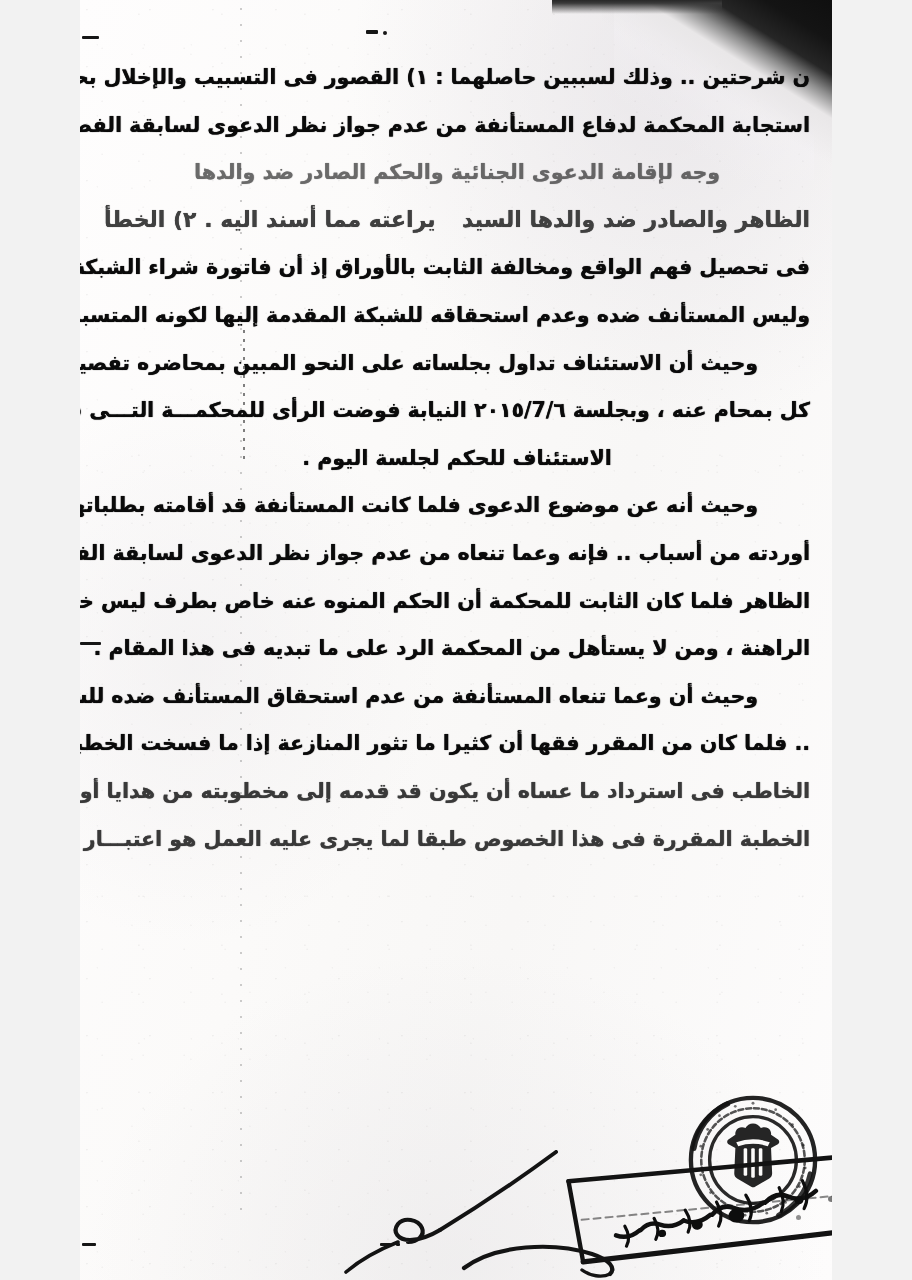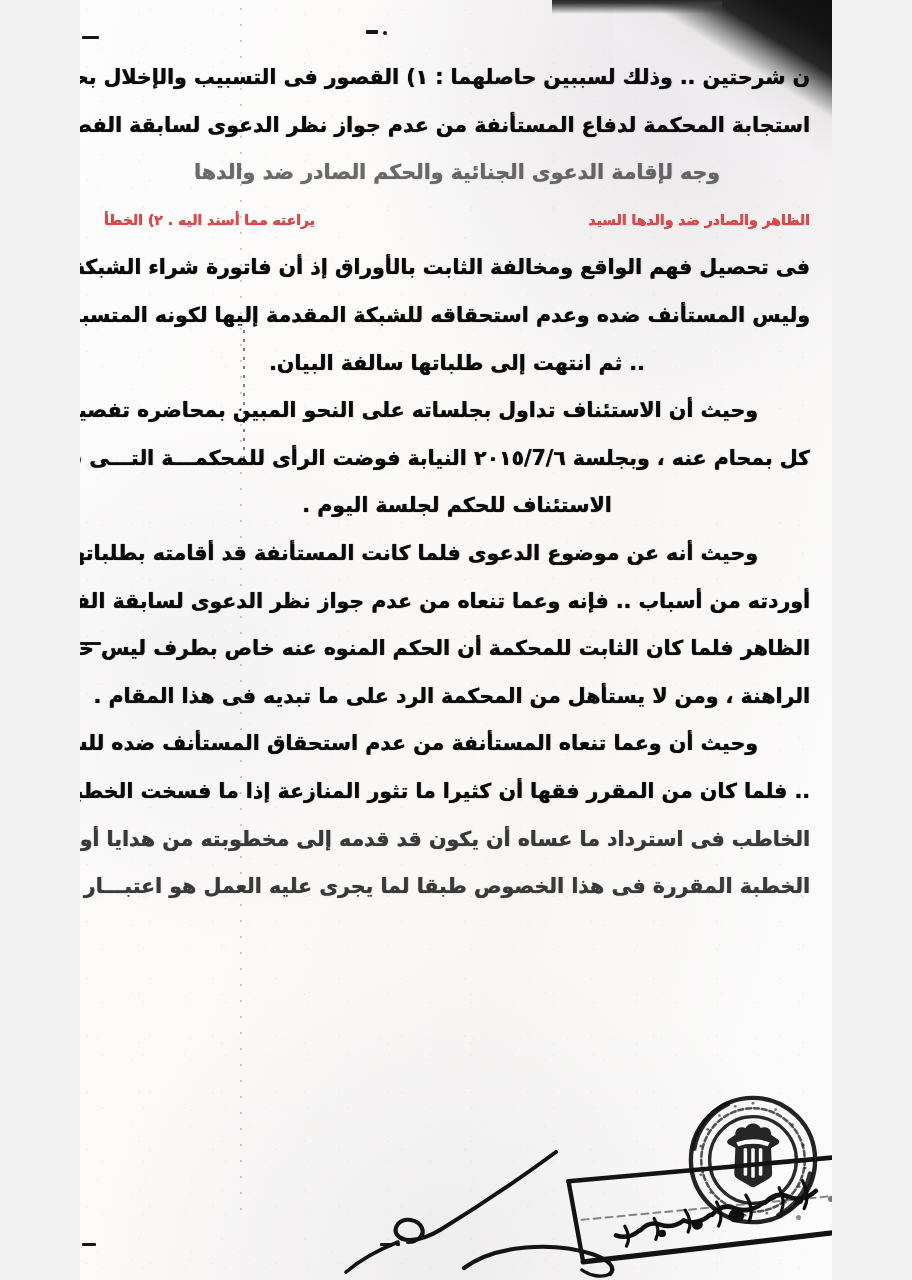--- a/index.html
+++ b/index.html
@@ -86,21 +86,21 @@
   .line.smear{opacity:.80;filter:blur(.5px);}
   .line.heavy{filter:blur(.1px);}
 
   
   .splitline{
     position:relative;height:30px;margin:0 0 17.6px 0;
   }
   .splitline .frag{
     position:absolute;top:0;
     direction:rtl;unicode-bidi:isolate;
-    font-weight:700;font-size:14px;line-height:30px;color:#ef4444;
+    font-weight:700;font-size:22px;line-height:30px;color:#404040;
     white-space:nowrap;
     text-shadow:0 0 .7px rgba(0,0,0,.85);
     filter:blur(.2px);
   }
   .splitline .frag.a{right:0;}
   .splitline .frag.c{left:0;}
 
   
   .dotted-rule{
     position:absolute;
@@ -191,21 +191,20 @@
     <div class="line rgt heavy">استجابة المحكمة لدفاع المستأنفة من عدم جواز نظر الدعوى لسابقة الفصل فيها بالأمر بــألا</div>
     <div class="line ctr fade">وجه لإقامة الدعوى الجنائية والحكم الصادر ضد والدها</div>
 
     <div class="splitline">
       <span class="frag a">الظاهر والصادر ضد والدها السيد</span>
       <span class="frag c">يراعته مما أسند اليه . ٢) الخطأ</span>
     </div>
 
     <div class="line rgt">فى تحصيل فهم الواقع ومخالفة الثابت بالأوراق إذ أن فاتورة شراء الشبكة باسم المـــستأنفة</div>
     <div class="line rgt">وليس المستأنف ضده وعدم استحقاقه للشبكة المقدمة إليها لكونه المتسبب فى فسخ الخطبـــة</div>
-    <div class="line ctr">.. ثم انتهت إلى طلباتها سالفة البيان.</div>
     <div class="line ind rgt">وحيث أن الاستئناف تداول بجلساته على النحو المبين بمحاضره تفصيلاً وقد مثل طرفيه</div>
     <div class="line rgt">كل بمحام عنه ، وبجلسة ٢٠١٥/7/٦ النيابة فوضت الرأى للمحكمـــة التـــى قـــررت حجـــز</div>
     <div class="line ctr">الاستئناف للحكم لجلسة اليوم .</div>
     <div class="line ind rgt">وحيث أنه عن موضوع الدعوى فلما كانت المستأنفة قد أقامته بطلباتها سالفة البيان لما</div>
     <div class="line rgt">أوردته من أسباب .. فإنه وعما تنعاه من عدم جواز نظر الدعوى لسابقة الفصل فيها بـــالأمر</div>
     <div class="line rgt">الظاهر فلما كان الثابت للمحكمة أن الحكم المنوه عنه خاص بطرف ليس خصماً فى الـــدعوى</div>
     <div class="line ctr">الراهنة ، ومن لا يستأهل من المحكمة الرد على ما تبديه فى هذا المقام .</div>
     <div class="line ind rgt">وحيث أن وعما تنعاه المستأنفة من عدم استحقاق المستأنف ضده للشبكة المقدمة اليها</div>
     <div class="line rgt">.. فلما كان من المقرر فقها أن كثيرا ما تثور المنازعة إذا ما فسخت الخطبـــة حـــول حـــق</div>
     <div class="line rgt smear">الخاطب فى استرداد ما عساه أن يكون قد قدمه إلى مخطوبته من هدايا أو شبكة خلال فتـــرة</div>

